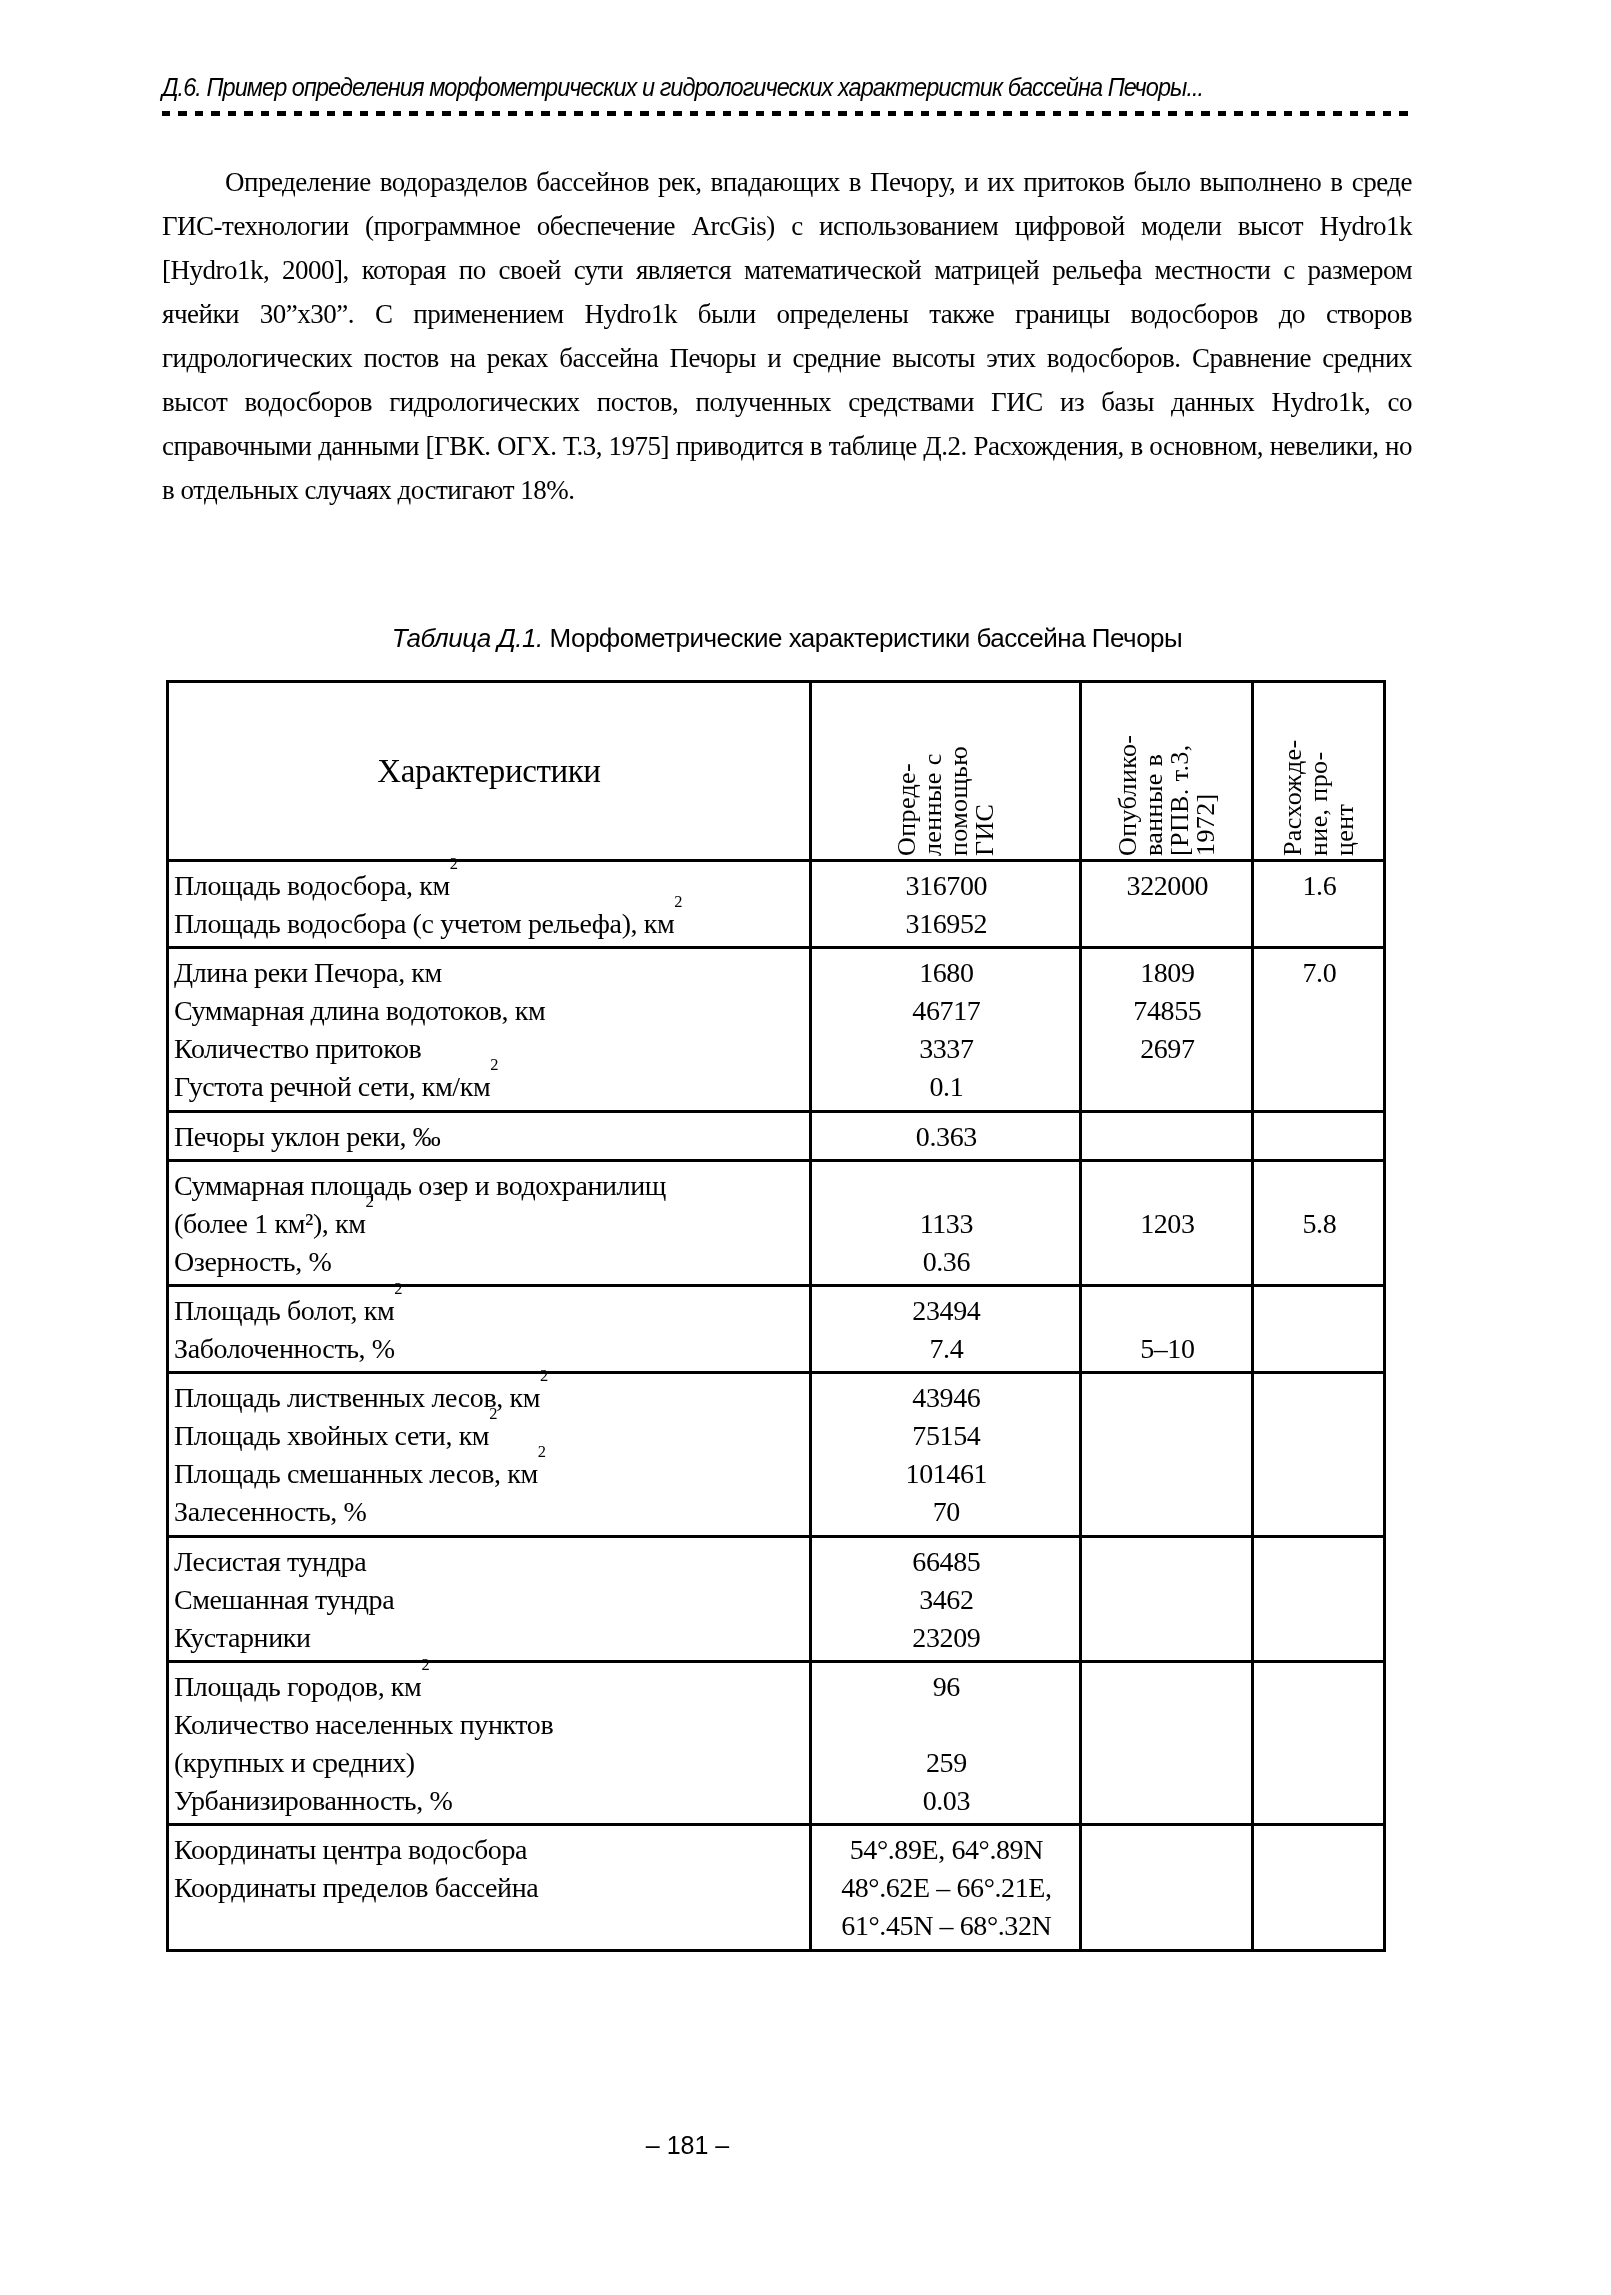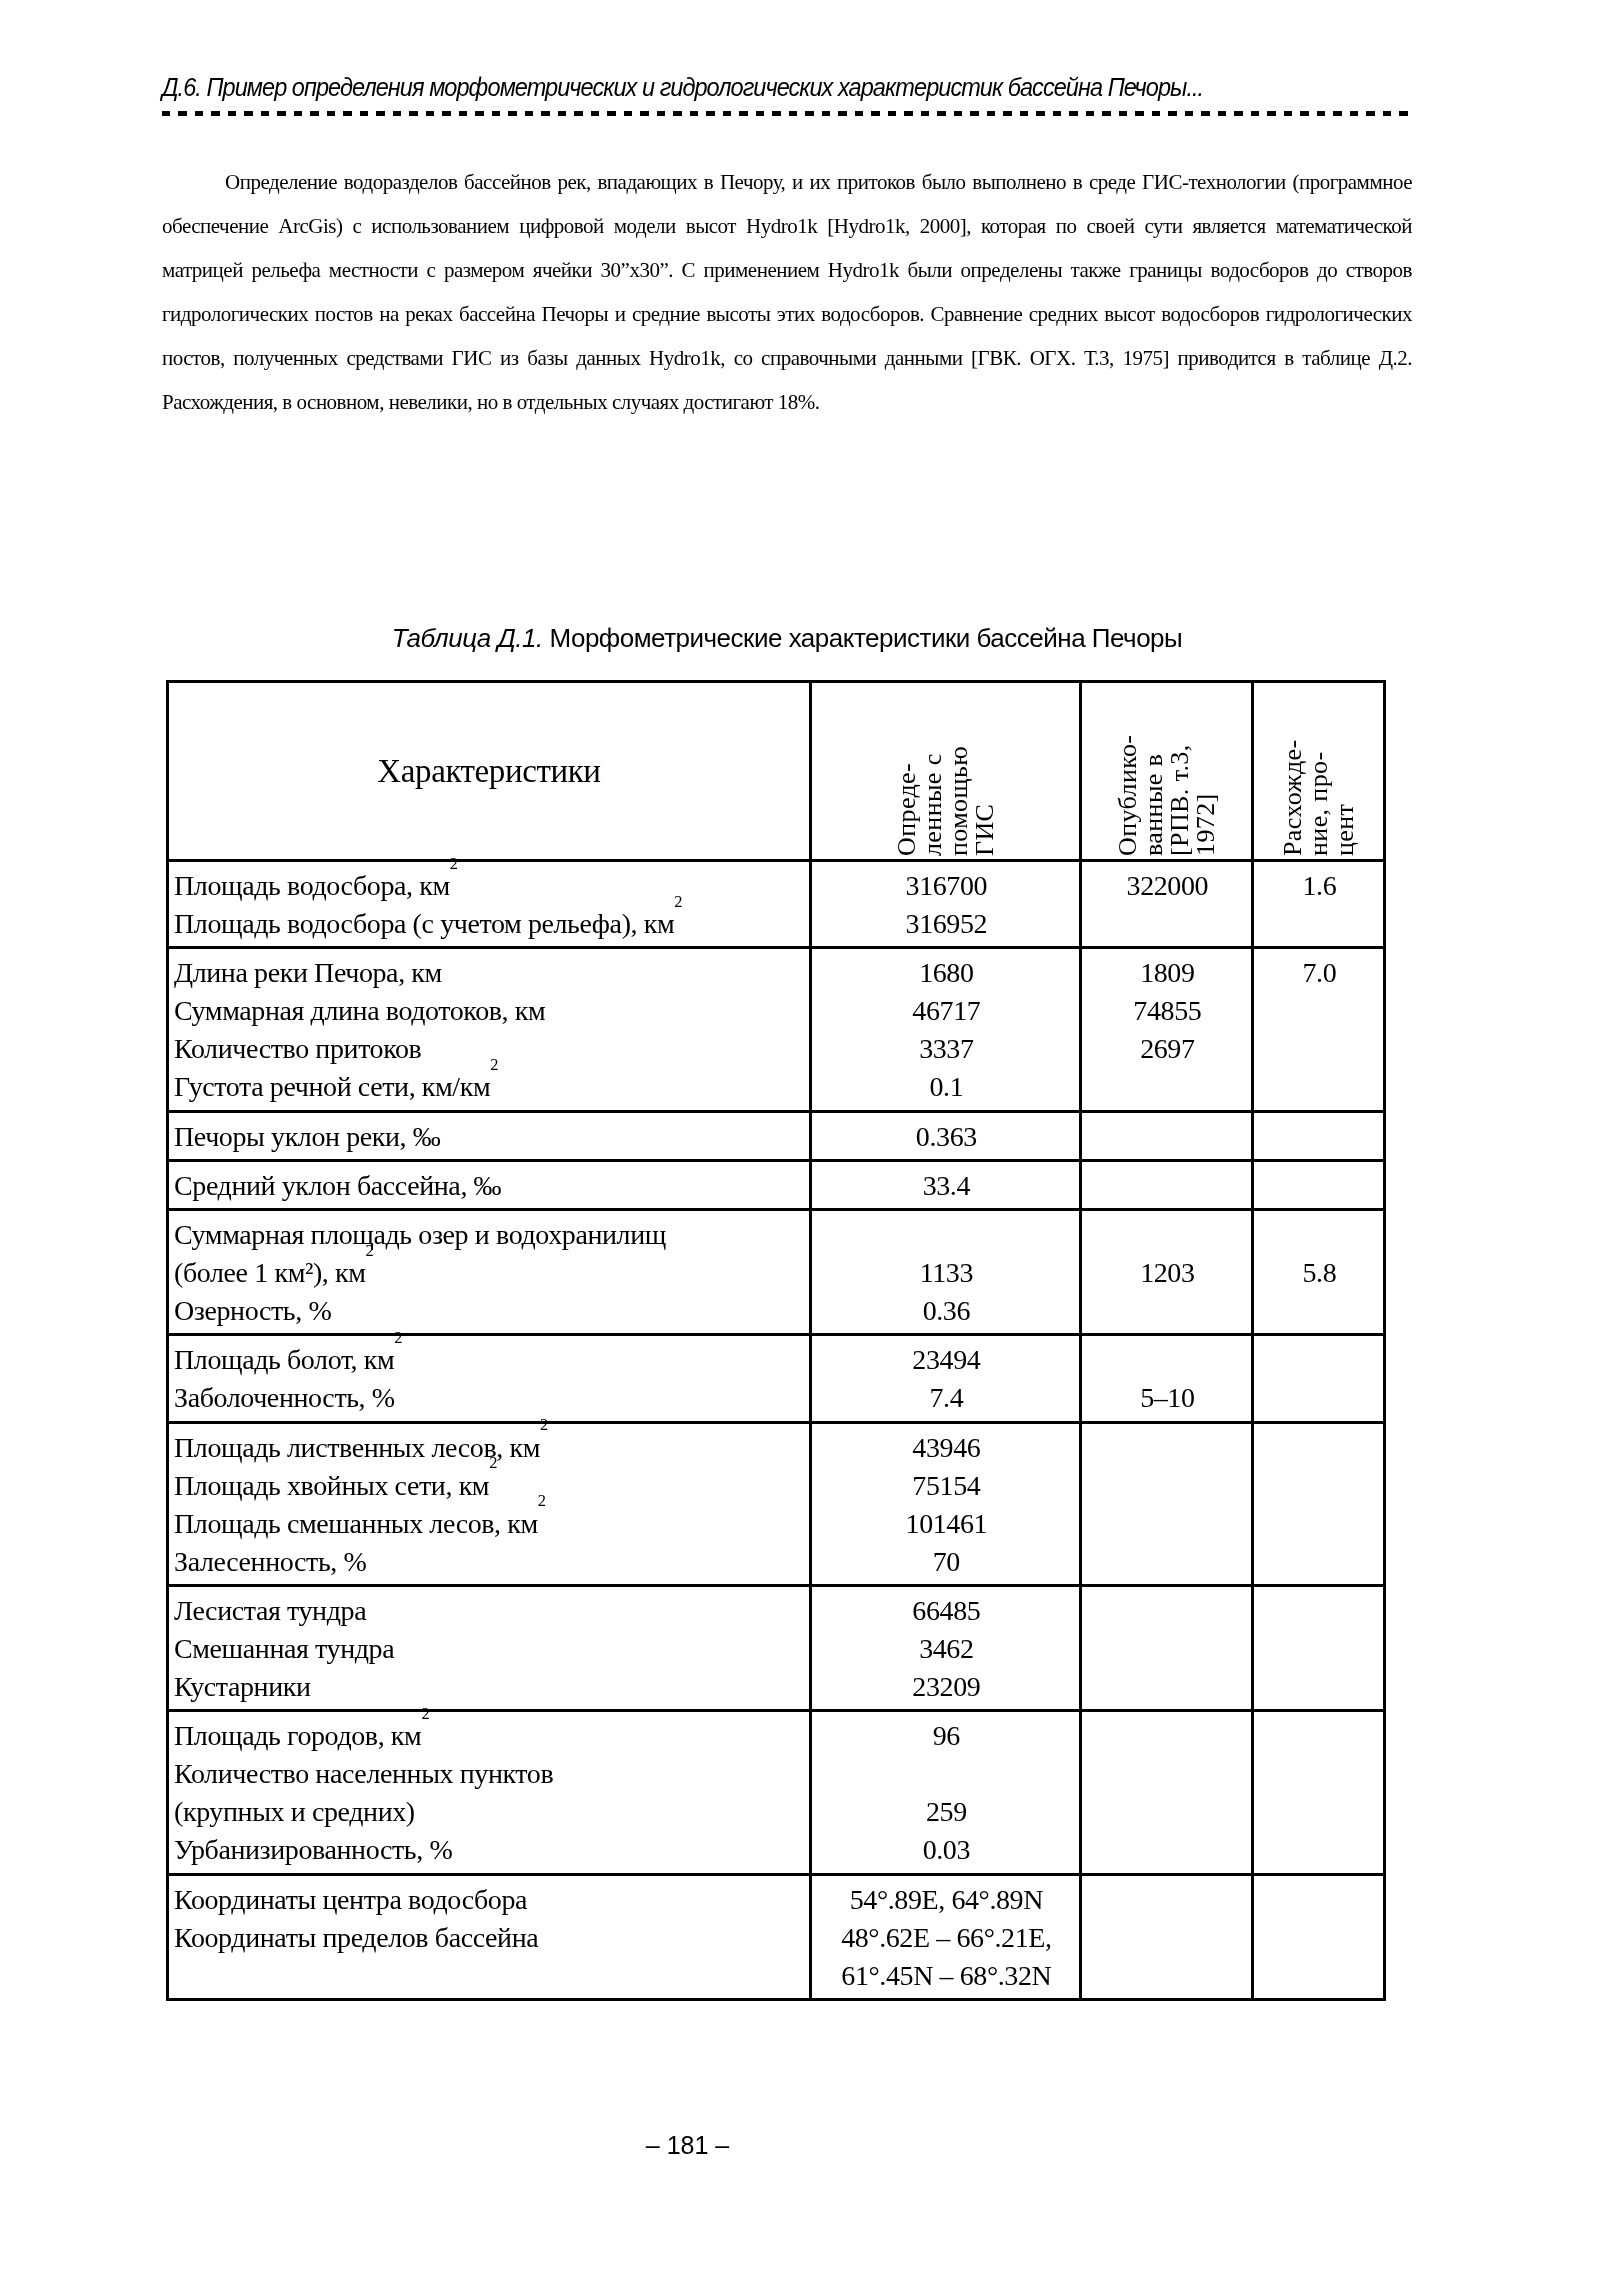--- a/index.html
+++ b/index.html
@@ -9,21 +9,21 @@
     font-family: "Liberation Sans", sans-serif; font-style: italic;
     font-size: 25px; letter-spacing: -1px; line-height: 33px;
     white-space: nowrap; transform: scaleX(0.94); transform-origin: left center;
   }
   .head-rule {
     position: absolute; left: 162px; top: 111px; width: 1247px; height: 5px;
     background-image: repeating-linear-gradient(90deg, #000 0 8.3px, transparent 8.3px 16.5px);
   }
   .body-text {
     position: absolute; left: 162px; top: 160px; width: 1250px;
-    font-family: "Liberation Serif", serif; font-size: 21px; line-height: 44px;
+    font-family: "Liberation Serif", serif; font-size: 27px; line-height: 44px;
     text-align: justify; text-indent: 63px; letter-spacing: -0.5px;
   }
   .caption {
     position: absolute; left: 162px; top: 622px; width: 1250px; text-align: center;
     font-family: "Liberation Sans", sans-serif; font-size: 26px; line-height: 33px; letter-spacing: -0.5px;
   }
   .caption .cap-label { font-style: italic; margin-top: 10px; }
   table.data {
     position: absolute; left: 166px; top: 680px;
     border-collapse: collapse; table-layout: fixed;
@@ -186,42 +186,20 @@
         </td>
         <td class="num">
           <div class="cell-lines">
             <span class="line"><span></span></span>
           </div>
         </td>
       </tr>
       <tr>
         <td>
           <div class="cell-lines">
-            <span class="line"><span>Средний уклон бассейна, ‰</span></span>
-          </div>
-        </td>
-        <td class="num">
-          <div class="cell-lines">
-            <span class="line"><span>33.4</span></span>
-          </div>
-        </td>
-        <td class="num">
-          <div class="cell-lines">
-            <span class="line"><span></span></span>
-          </div>
-        </td>
-        <td class="num">
-          <div class="cell-lines">
-            <span class="line"><span></span></span>
-          </div>
-        </td>
-      </tr>
-      <tr>
-        <td>
-          <div class="cell-lines">
             <span class="line"><span>Суммарная площадь озер и водохранилищ</span></span>
             <span class="line"><span>(более 1 км²), км</span><sup>2</sup></span>
             <span class="line"><span>Озерность, %</span></span>
           </div>
         </td>
         <td class="num">
           <div class="cell-lines">
             <span class="line"><span></span></span>
             <span class="line"><span>1133</span></span>
             <span class="line"><span>0.36</span></span>

